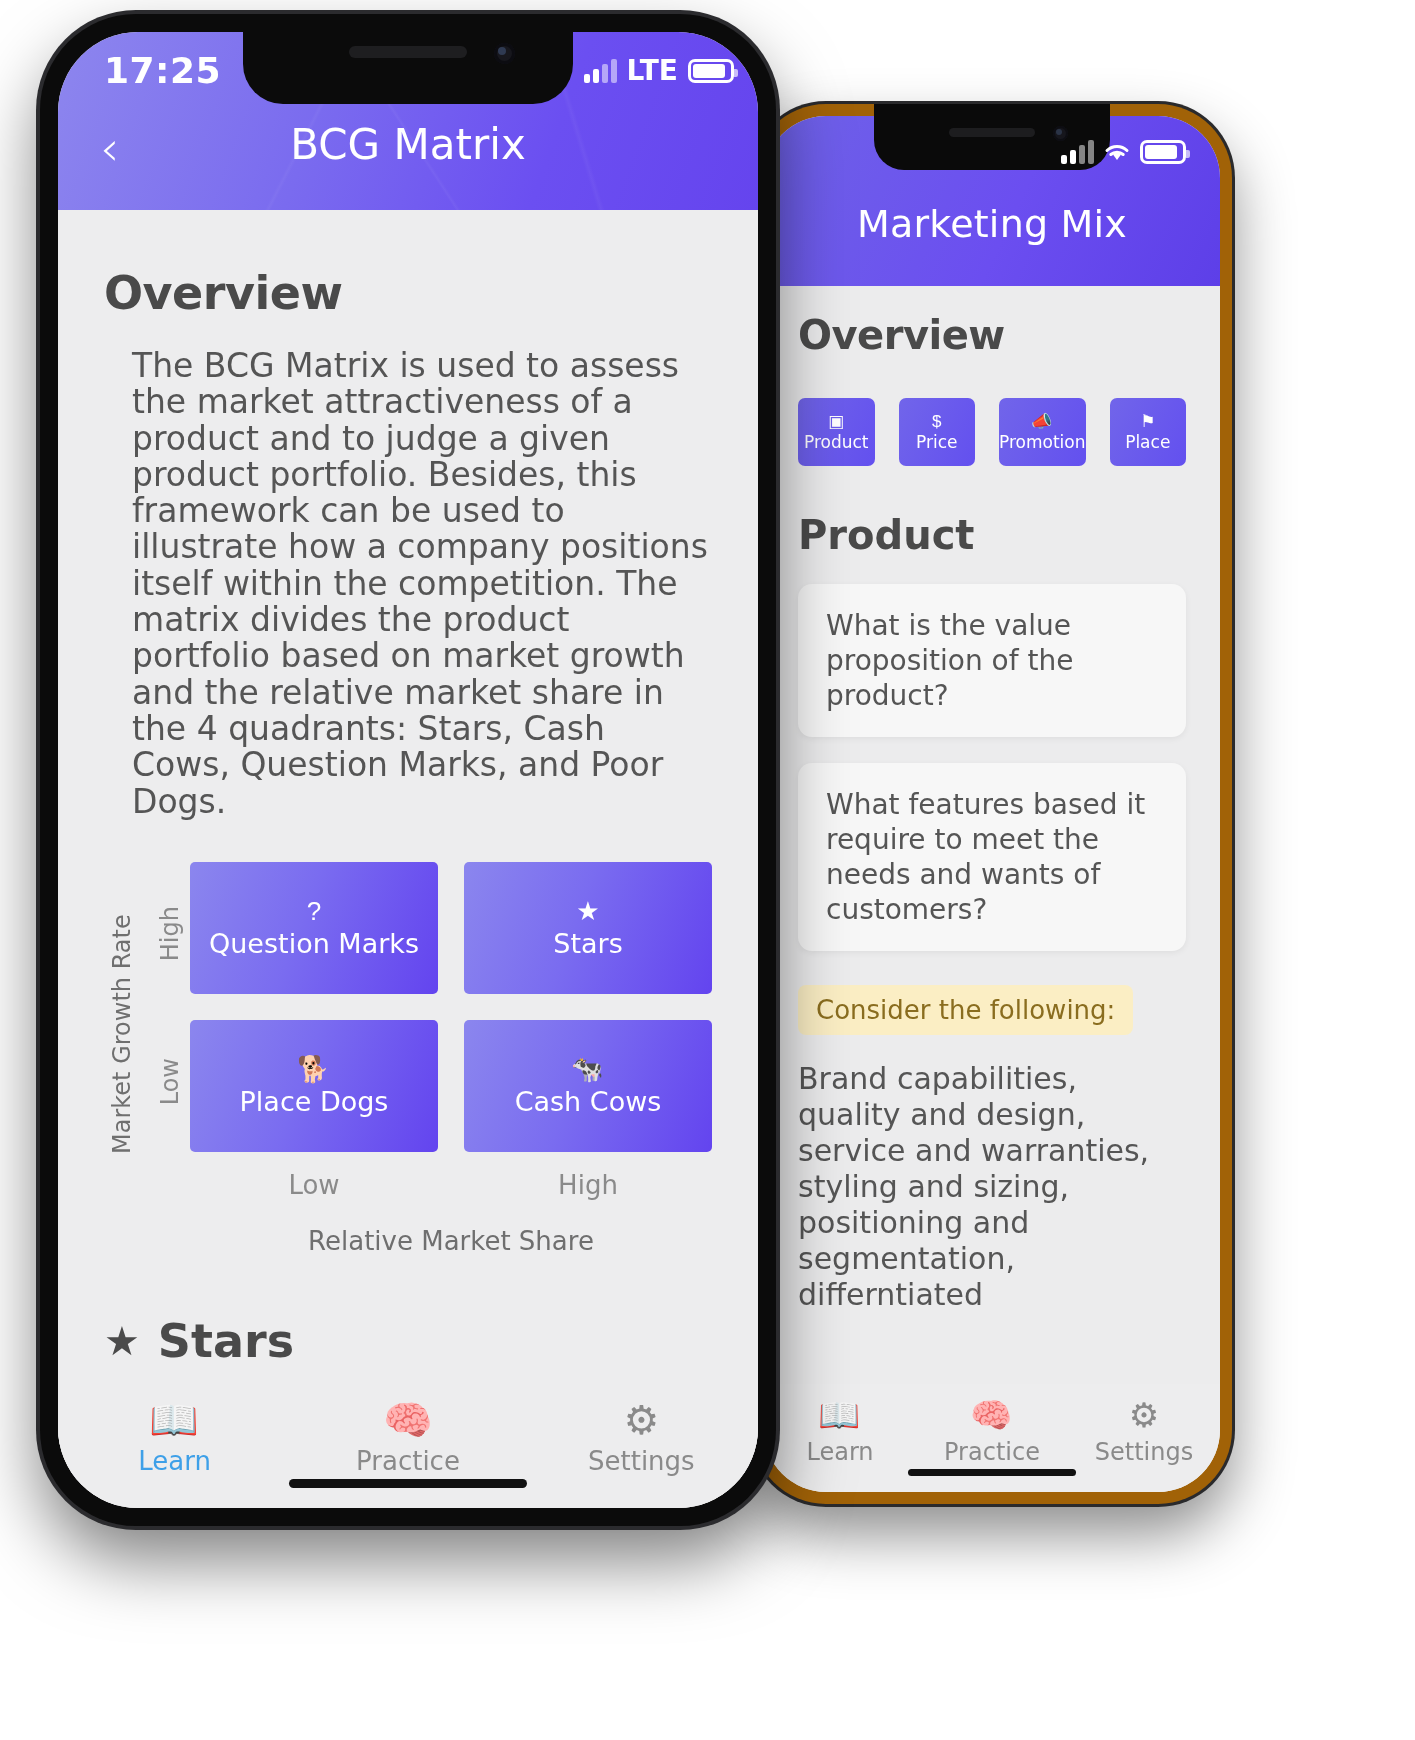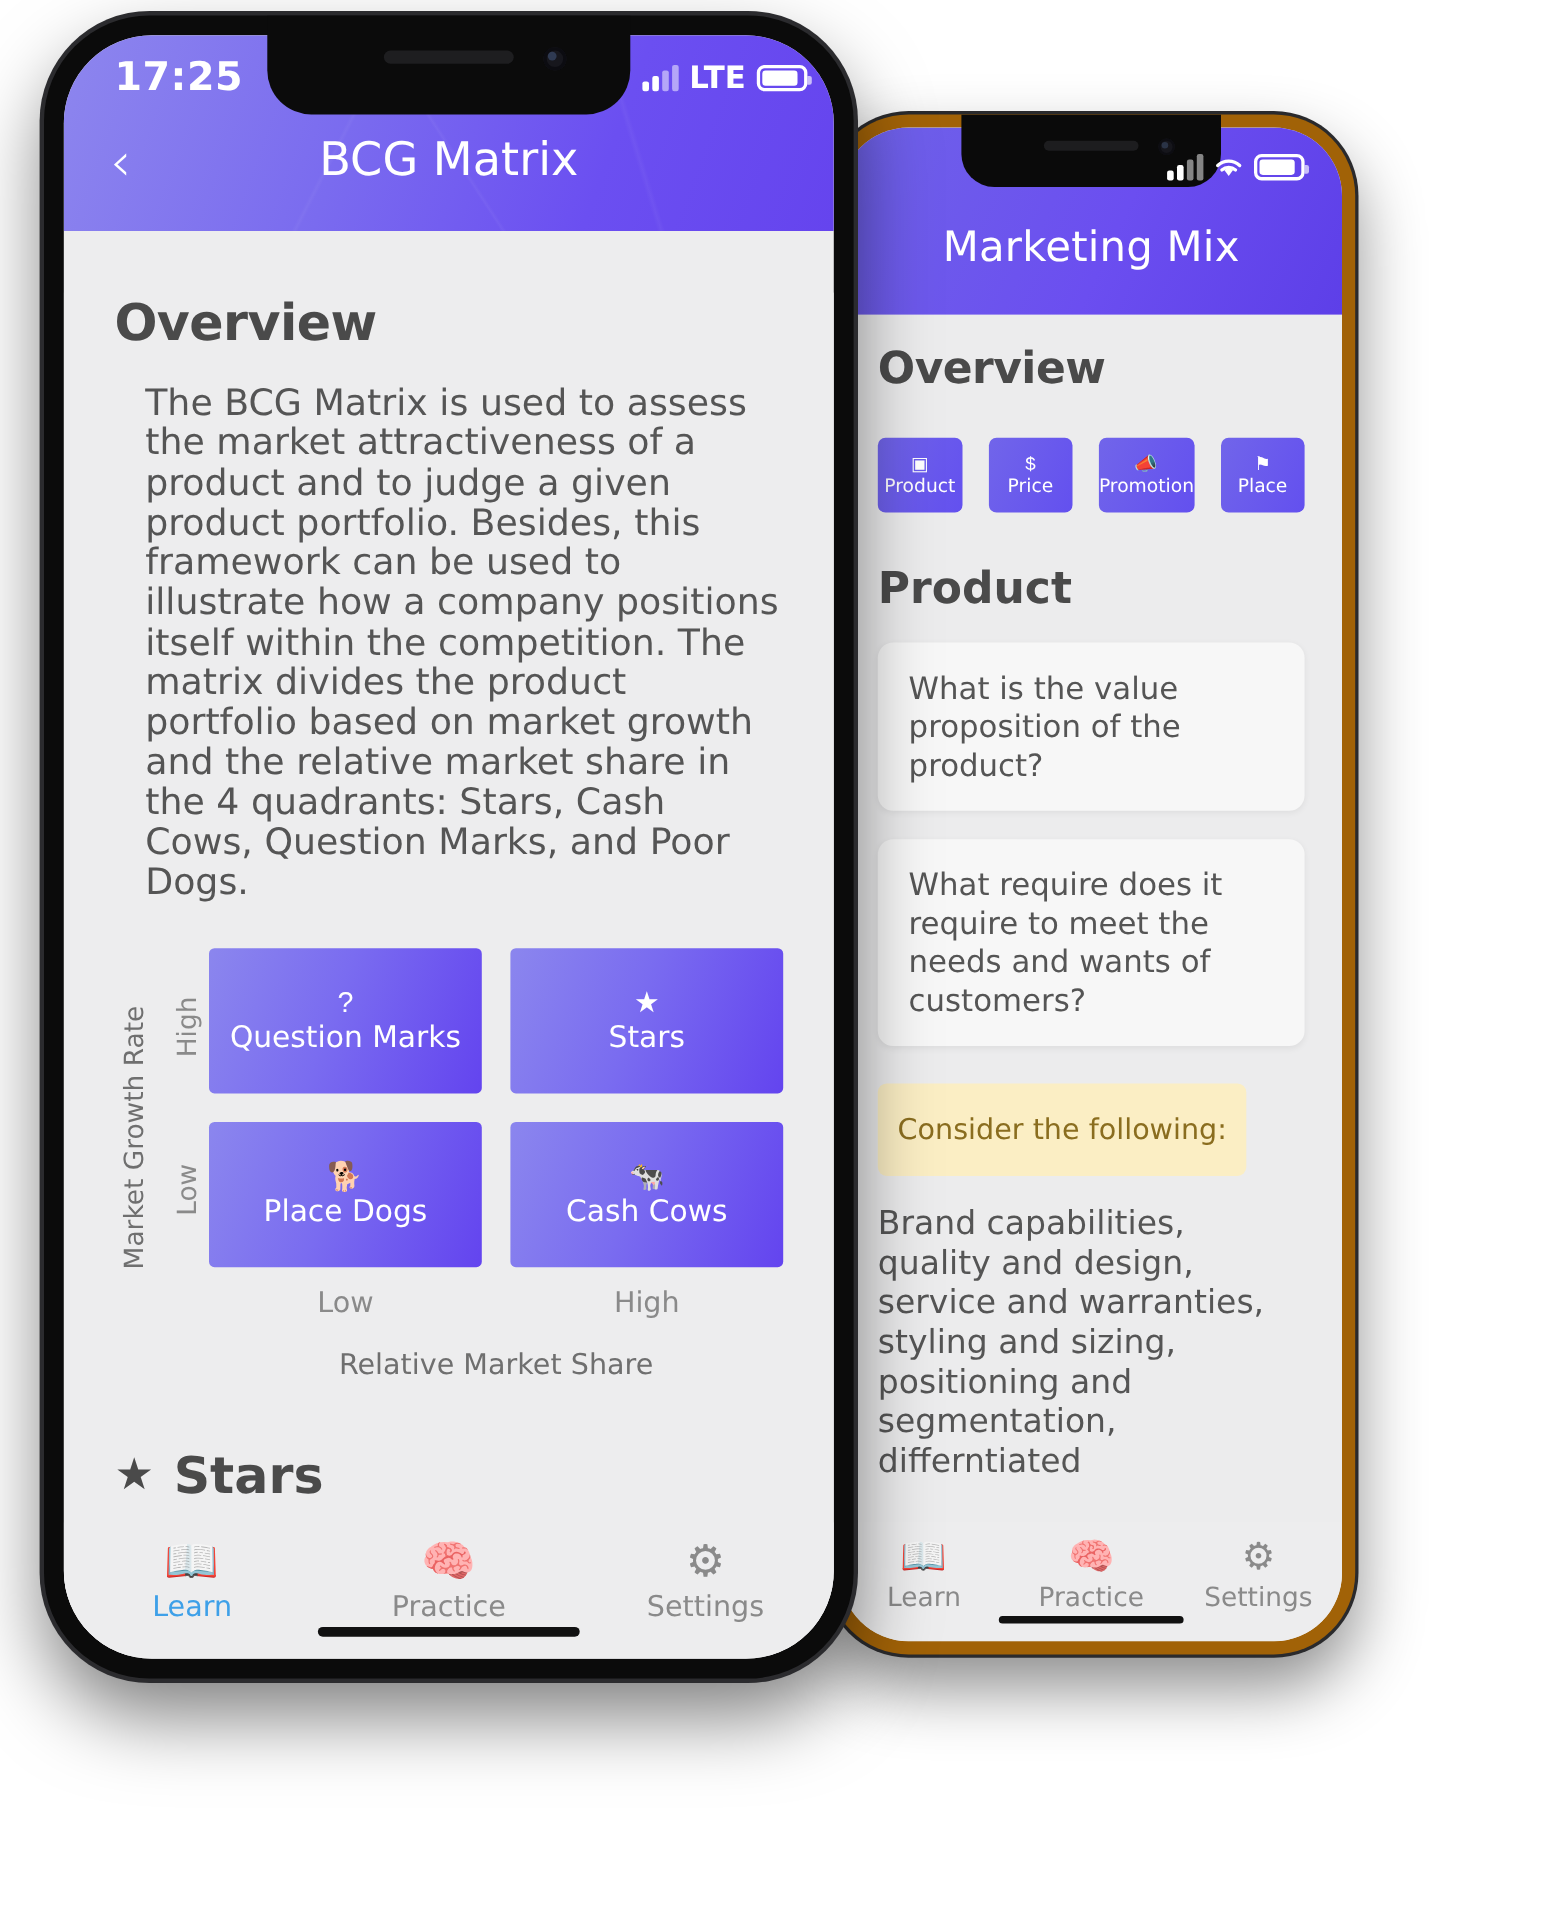--- a/index.html
+++ b/index.html
@@ -89,21 +89,21 @@
   }
   .p2-card {
     background: #f7f7f7; border-radius: 14px;
     padding: 24px 28px; margin-top: 26px;
     font-size: 28px; line-height: 1.25; color: #555;
     font-family: "DejaVu Sans", sans-serif;
     box-shadow: 0 2px 6px rgba(0,0,0,.06);
   }
   .p2-note {
     display: inline-block; background: #fbeec4; color: #8a6d1f;
-    border-radius: 8px; padding: 27px 18px; margin-top: 34px;
+    border-radius: 8px; padding: 10px 18px; margin-top: 34px;
     font-size: 26px; font-family: "DejaVu Sans", sans-serif;
   }
   .p2-tail {
     font-size: 30px; line-height: 1.2; color: #555;
     font-family: "DejaVu Sans", sans-serif; margin-top: 26px;
   }
   .p2-tabbar {
     position: absolute; left: 0; right: 0; bottom: 0;
     height: 108px; background: #ededee;
     display: flex; align-items: flex-start; padding-top: 14px;
@@ -309,21 +309,21 @@
           </div>
           <div class="p2-pill">
             <span class="gl">⚑</span>
             <span class="lb">Place</span>
           </div>
         </div>
 
         <div class="p2-h3">Product</div>
 
         <div class="p2-card">What is the value proposition of the product?</div>
-        <div class="p2-card">What require does it require to meet the needs and wants of customers?</div>
+        <div class="p2-card">What features based it require to meet the needs and wants of customers?</div>
 
         <div class="p2-note">Consider the following:</div>
         <div class="p2-tail">Brand capabilities, quality and design, service and warranties, styling and sizing, positioning and segmentation, differntiated</div>
       </div>
 
       <div class="p2-tabbar">
         <div class="p2-tab">
           <span class="ic">📖</span>
           <span class="tl">Learn</span>
         </div>

